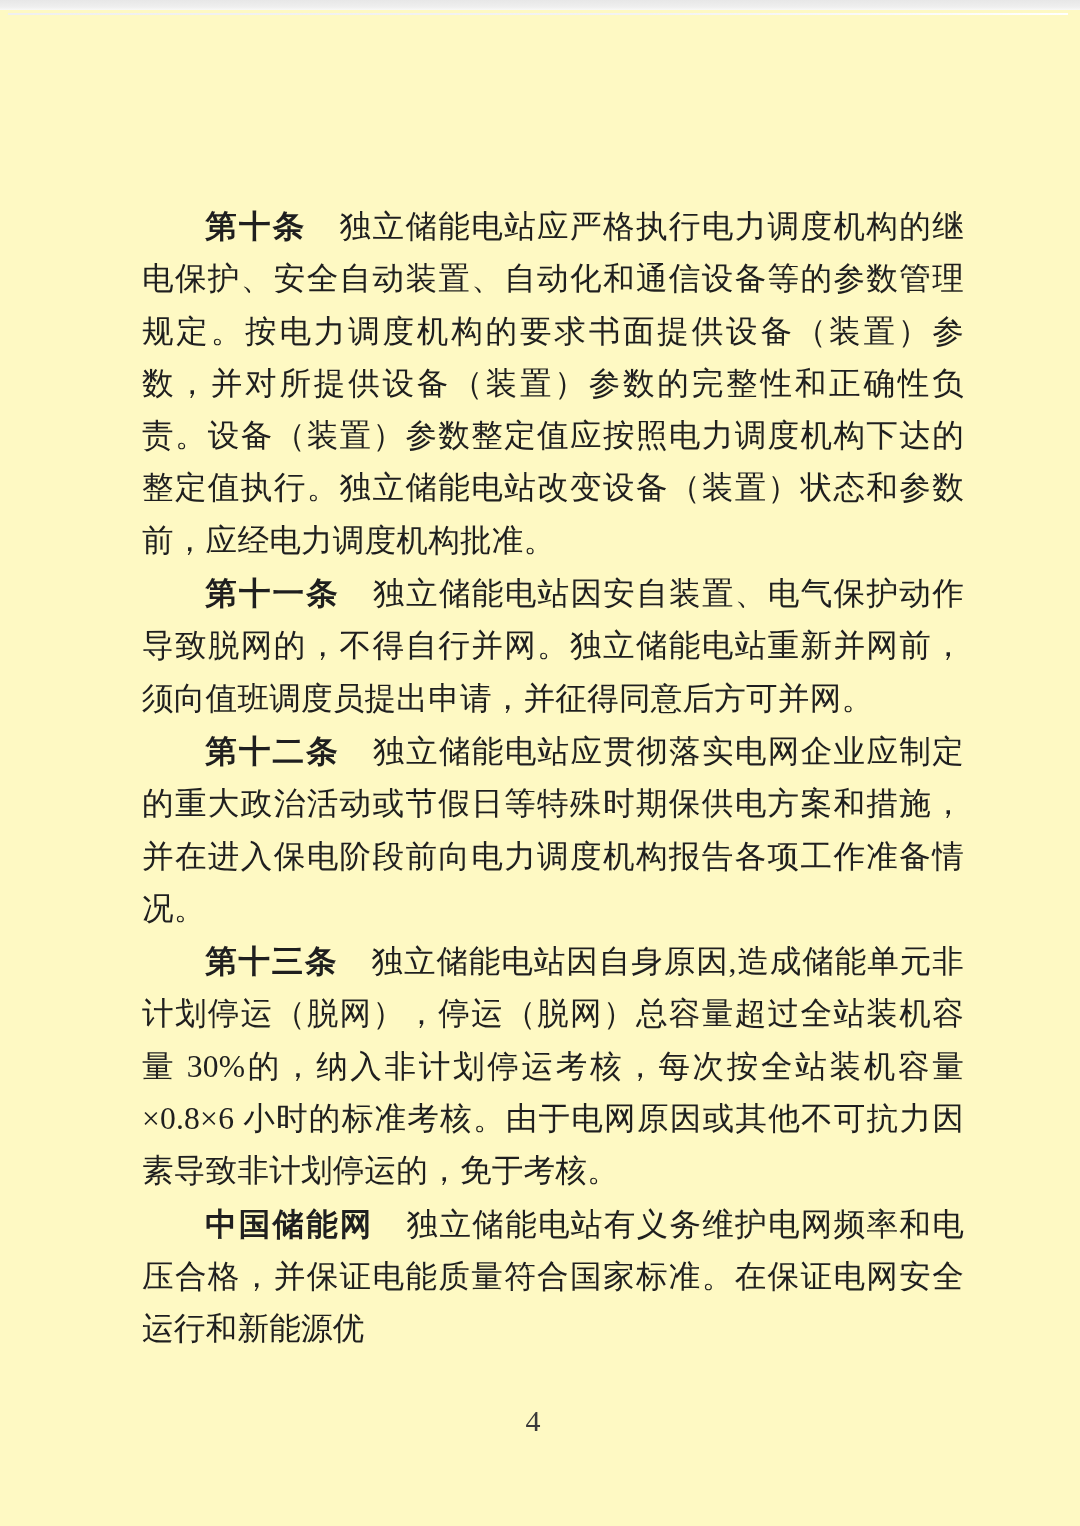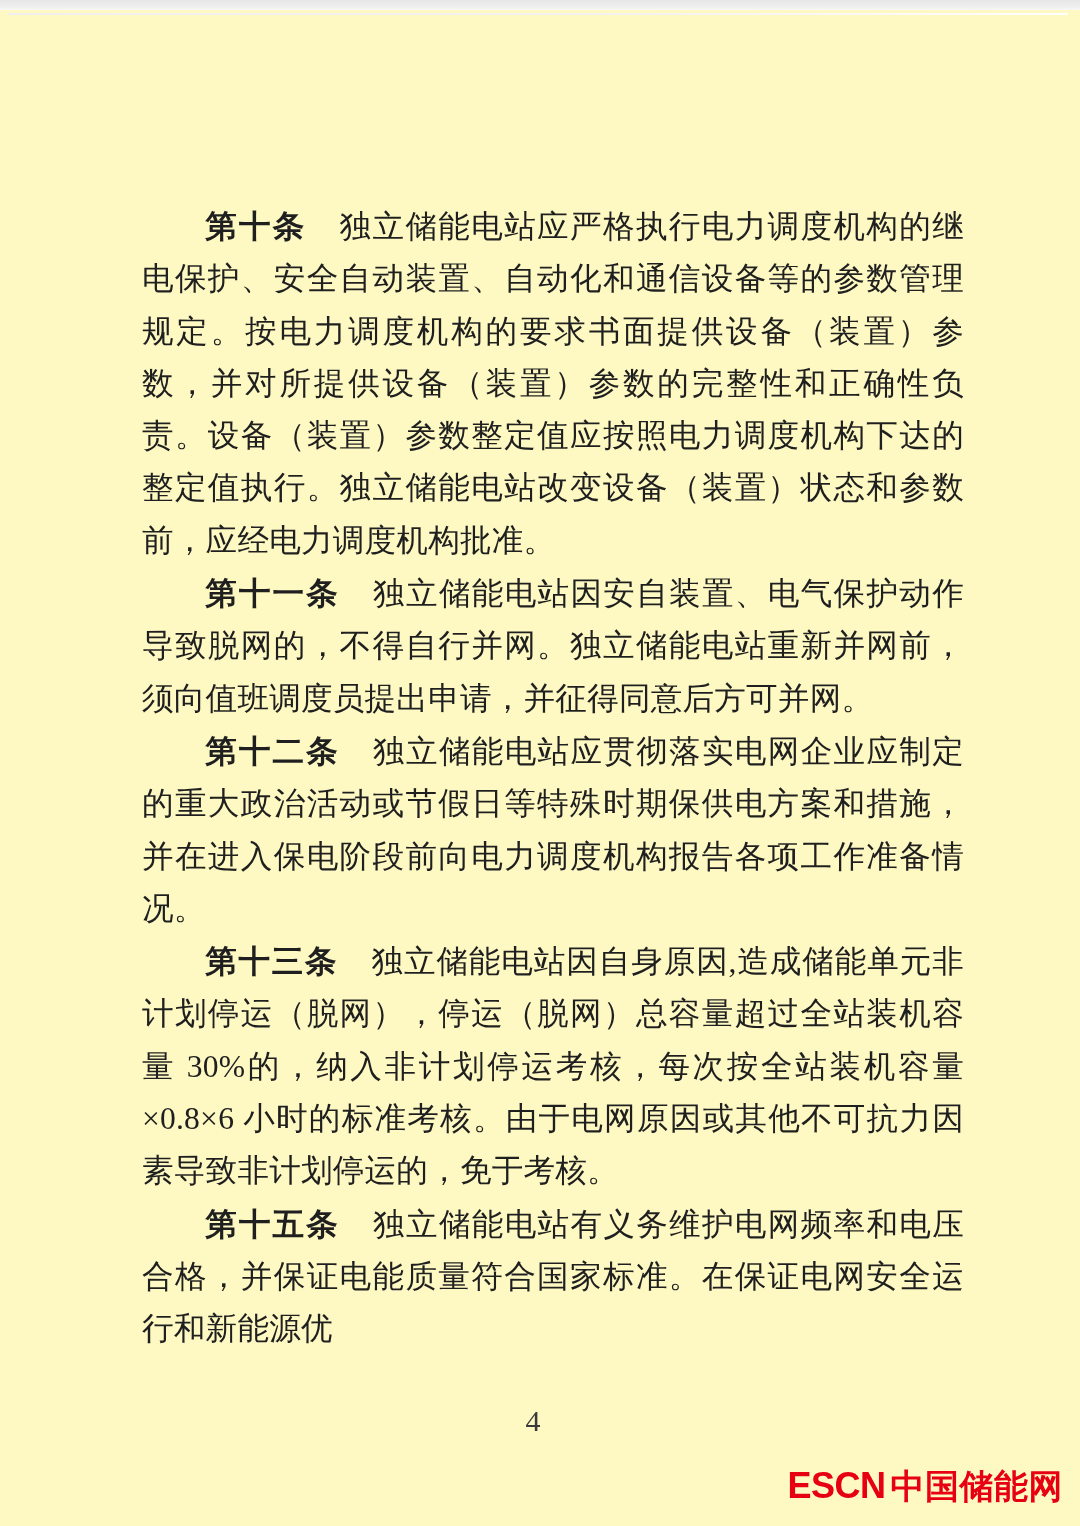--- a/index.html
+++ b/index.html
@@ -104,24 +104,21 @@
     <p class="para">
       <span class="art-no">第十二条</span><span>独立储能电站应贯彻落实电网企业应制定的重大政治活动或节假日等特殊时期保供电方案和措施，并在进入保电阶段前向电力调度机构报告各项工作准备情况。</span>
     </p>
 
 
     <p class="para">
       <span class="art-no">第十三条</span><span>独立储能电站因自身原因,造成储能单元非计划停运（脱网），停运（脱网）总容量超过全站装机容量 30%的，纳入非计划停运考核，每次按全站装机容量×0.8×6 小时的标准考核。由于电网原因或其他不可抗力因素导致非计划停运的，免于考核。</span>
     </p>
 
     <p class="para">
-      <span class="art-no">第十五条</span><span>独立储能电站有义务维护电网频率和电压合格，并保证电能质量符合国家标准。在保证电网安全运行和新能源优</span>
+      <span class="art-no">中国储能网</span><span>独立储能电站有义务维护电网频率和电压合格，并保证电能质量符合国家标准。在保证电网安全运行和新能源优</span>
     </p>
 
   </div>
 
   <div class="page-number">4</div>
 
-  <div class="logo">
-    <span class="logo-latin">ESCN</span><span class="logo-cjk">中国储能网</span>
-  </div>
 
 </div>
 
 </body></html>

